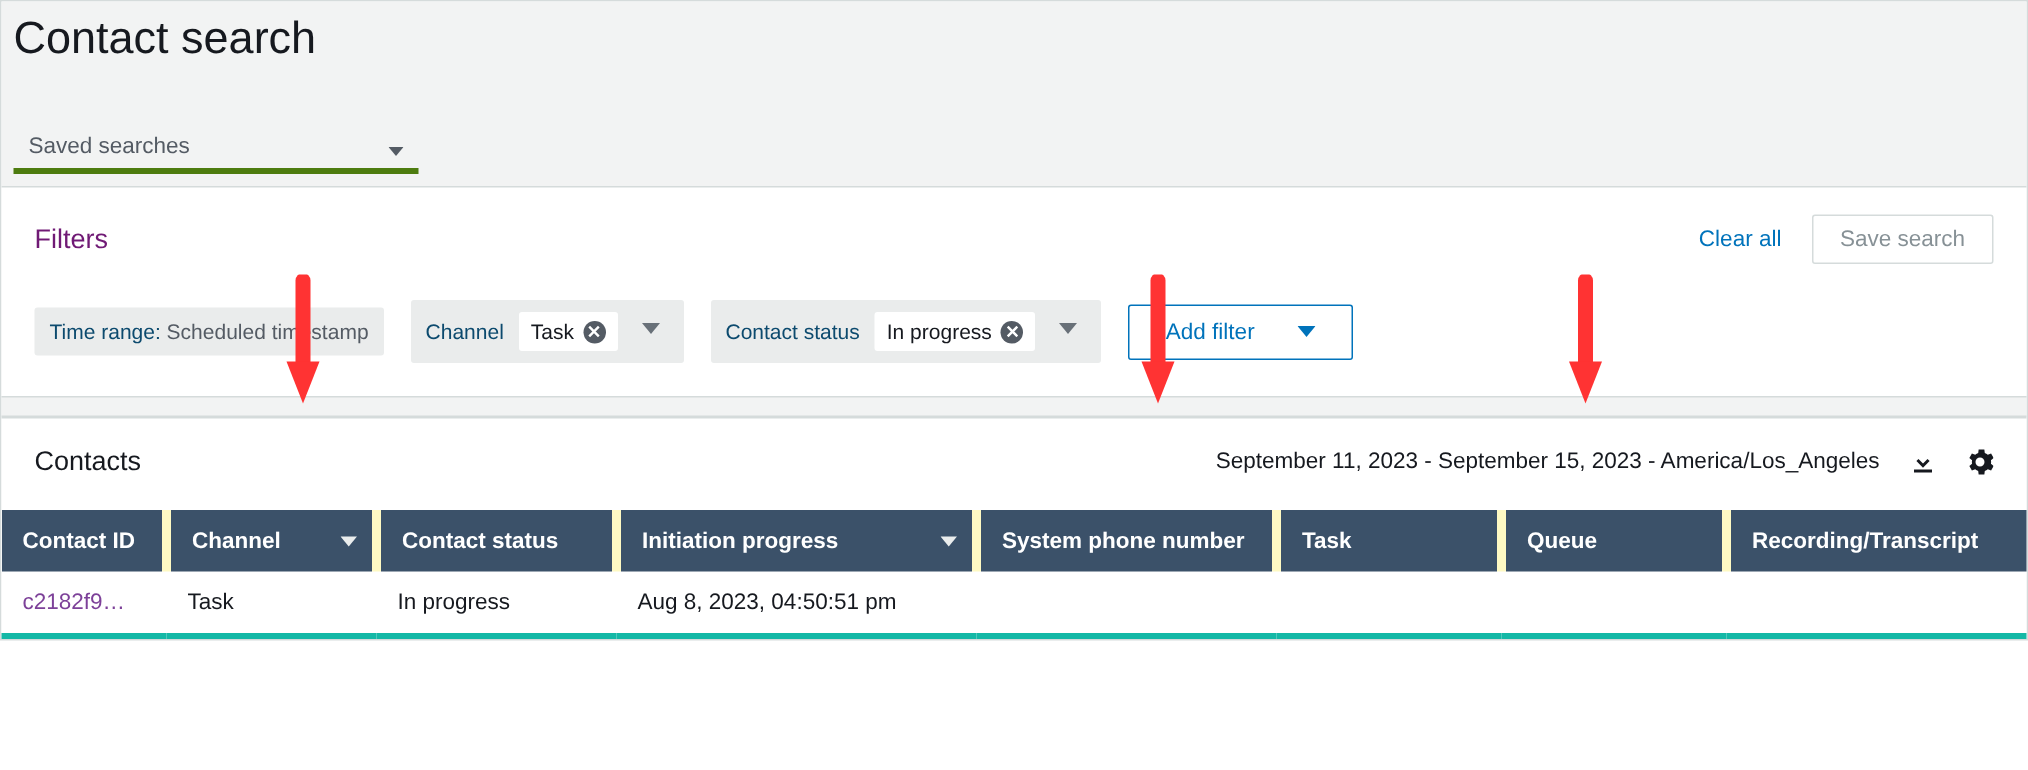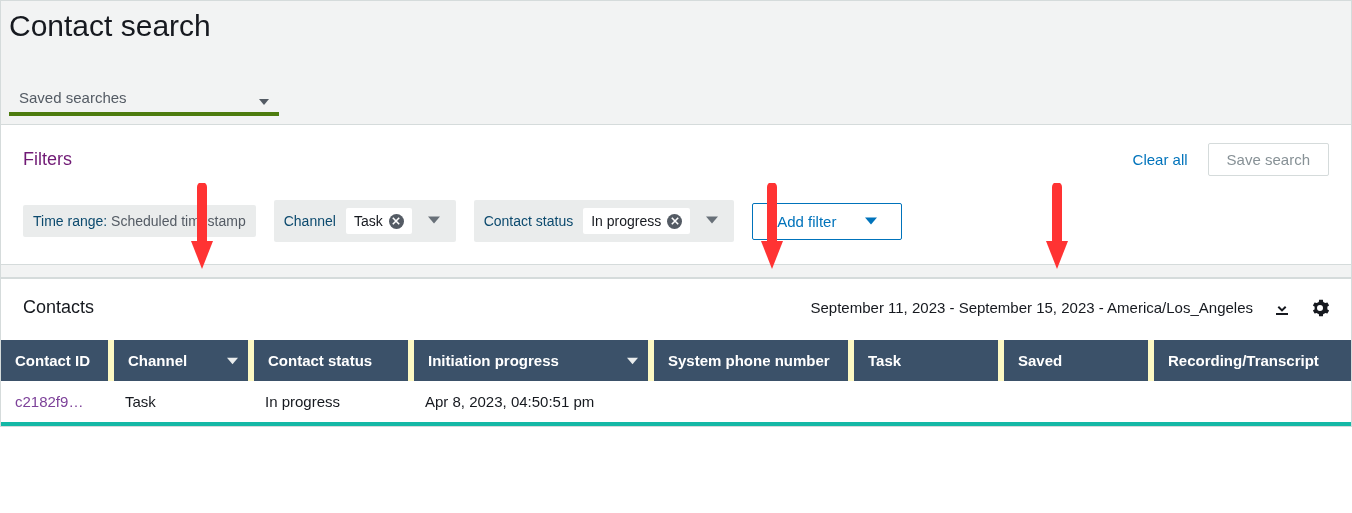--- a/index.html
+++ b/index.html
@@ -182,30 +182,30 @@
           <th style="width:240px">
             <span>Initiation progress</span>
             <span class="th-caret">
                 <svg viewBox="0 0 10 10">
                   <polygon points="0,2 10,2 5,8"></polygon>
                 </svg>
               </span>
           </th>
           <th style="width:200px"><span>System phone number</span></th>
           <th style="width:150px"><span>Task</span></th>
-          <th style="width:150px"><span>Saved</span></th>
+          <th style="width:150px"><span>Queue</span></th>
           <th><span>Recording/Transcript</span></th>
         </tr>
       </thead>
       <tbody>
         <tr>
           <td><span class="contact-id-link">c2182f9…</span></td>
           <td>Task</td>
           <td>In progress</td>
-          <td>Apr 8, 2023, 04:50:51 pm</td>
+          <td>Aug 8, 2023, 04:50:51 pm</td>
           <td></td>
           <td></td>
           <td></td>
           <td></td>
         </tr>
       </tbody>
     </table>
   </div>
 </div>
 

